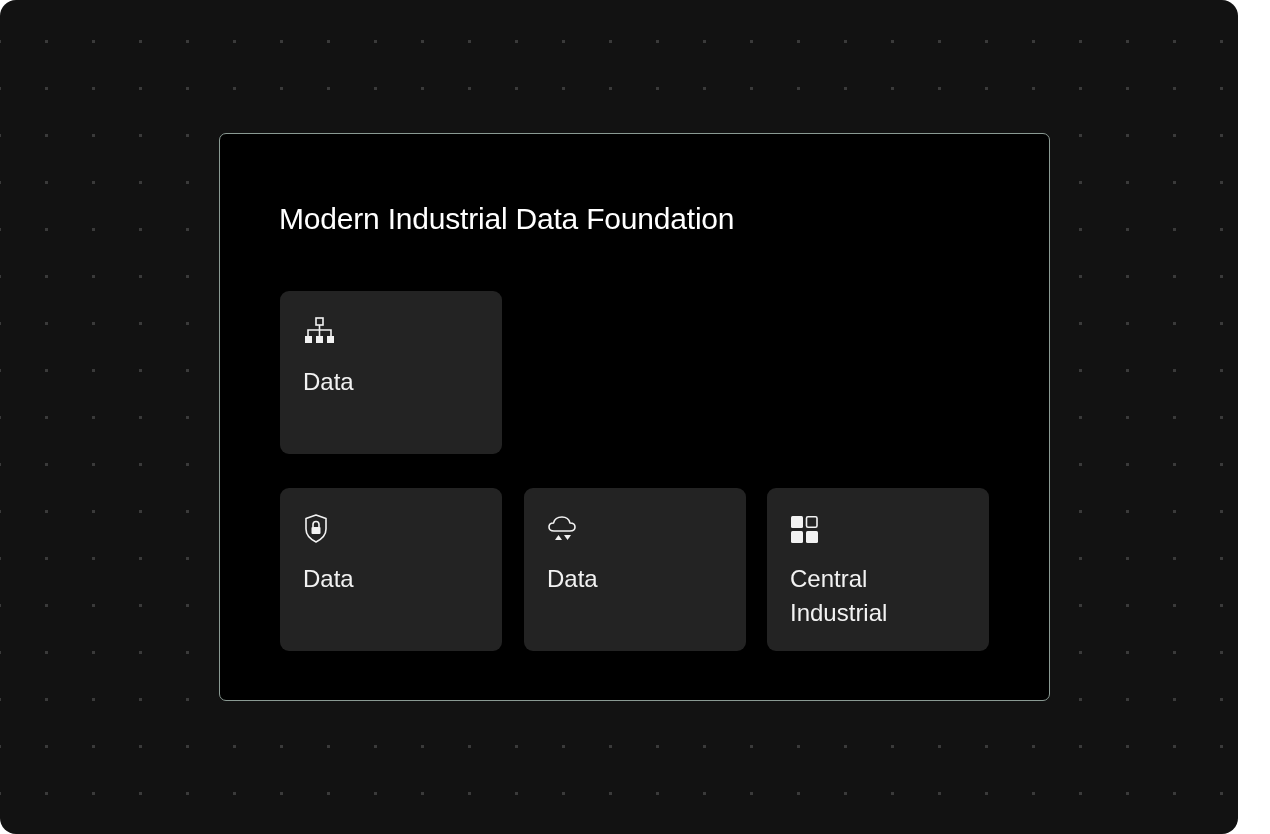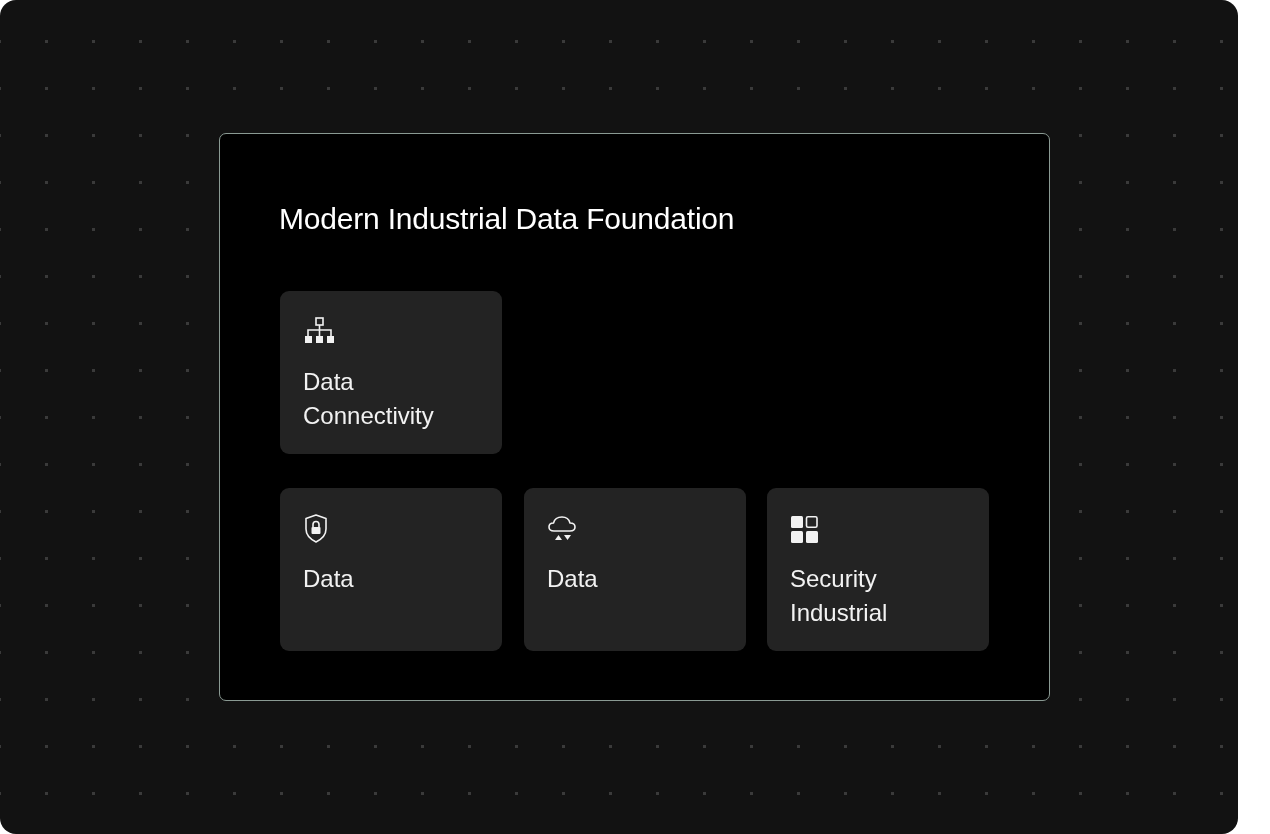--- a/index.html
+++ b/index.html
@@ -56,21 +56,20 @@
     <div class="card" style="left:60px; top:157px;">
       <svg class="icon" viewBox="0 0 34 34">
         <rect x="14" y="3" width="7" height="7" fill="none" stroke="#f2f2f2" stroke-width="1.6"></rect>
         <path d="M17.5 10 V15 M6 21 V15 H29 V21 M17.5 15 V21" fill="none" stroke="#f2f2f2" stroke-width="1.6"></path>
         <rect x="3" y="21" width="7" height="7" fill="#f2f2f2"></rect>
         <rect x="14" y="21" width="7" height="7" fill="#f2f2f2"></rect>
         <rect x="25" y="21" width="7" height="7" fill="#f2f2f2"></rect>
       </svg>
       <div class="label">
         <span>Data</span>
-        <span>Connectivity</span>
       </div>
     </div>
 
 
 
     <div class="card" style="left:60px; top:354px;">
       <svg class="icon" viewBox="0 0 34 34">
         <path d="M14 3 L24 6.5 V17 Q24 25 14 30 Q4 25 4 17 V6.5 Z" fill="none" stroke="#f2f2f2" stroke-width="1.6" stroke-linejoin="round"></path>
         <path d="M11 15 V12.5 Q11 9.5 14 9.5 Q17 9.5 17 12.5 V15" fill="none" stroke="#f2f2f2" stroke-width="1.6"></path>
         <rect x="9.5" y="15" width="9" height="7" rx="1" fill="#f2f2f2"></rect>
@@ -92,18 +91,18 @@
     </div>
 
     <div class="card" style="left:547px; top:354px;">
       <svg class="icon" viewBox="0 0 34 34">
         <rect x="2" y="4" width="12" height="12" rx="1.5" fill="#f2f2f2"></rect>
         <rect x="17.5" y="4.8" width="10.5" height="10.5" rx="1.5" fill="none" stroke="#f2f2f2" stroke-width="1.6"></rect>
         <rect x="2" y="19" width="12" height="12" rx="1.5" fill="#f2f2f2"></rect>
         <rect x="17" y="19" width="12" height="12" rx="1.5" fill="#f2f2f2"></rect>
       </svg>
       <div class="label">
-        <span>Security</span>
+        <span>Central</span>
         <span>Industrial</span>
       </div>
     </div>
   </div>
 </div>
 
 </body></html>

